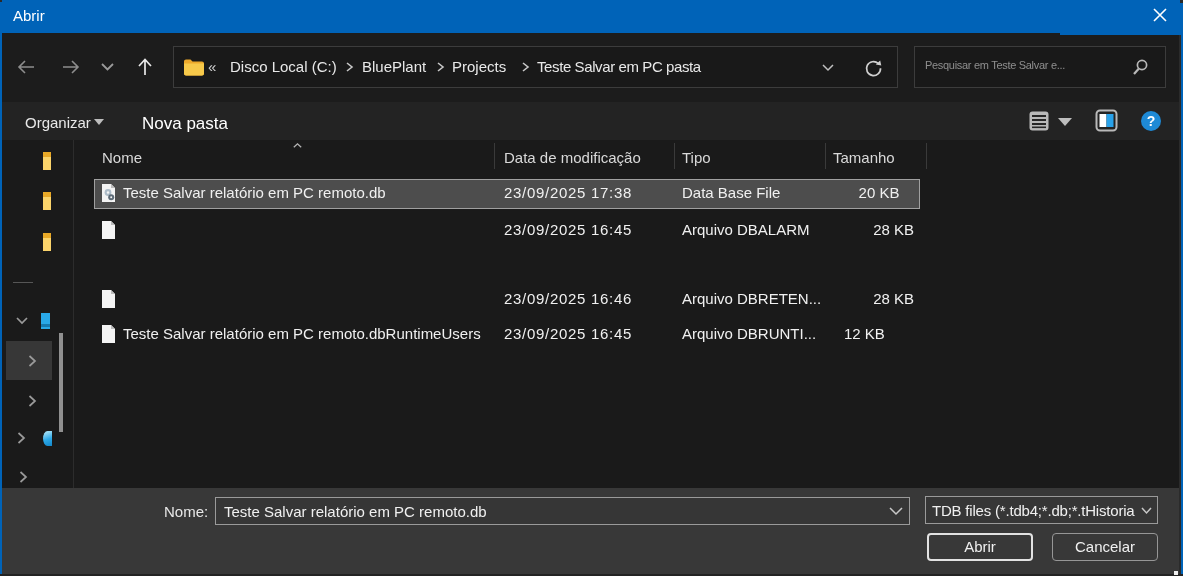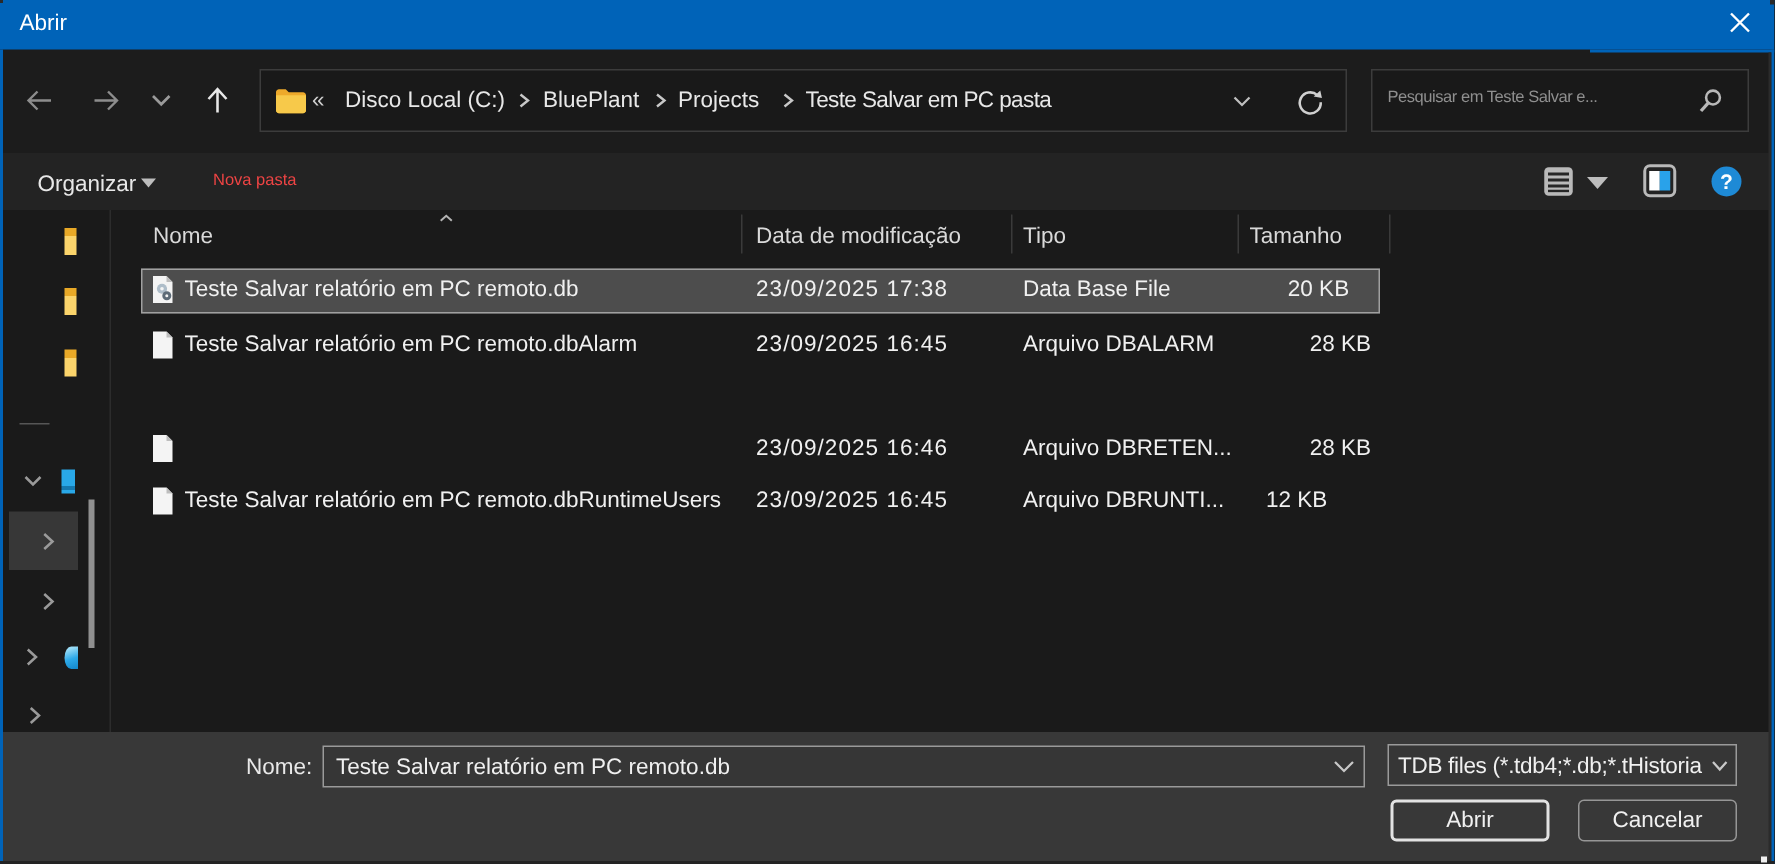--- a/index.html
+++ b/index.html
@@ -114,21 +114,21 @@
   </div>
 <svg class="abs" width="16" height="17" style="left:1132px;top:59px" viewBox="0 0 16 17">
     <circle cx="10" cy="6" r="4.6" stroke="#b8b8b8" stroke-width="1.7" fill="none"></circle>
     <path d="M6.7 9.8 L2 15" stroke="#b8b8b8" stroke-width="2.2"></path>
   </svg>
 
 <div class="abs" style="left:25px;top:114px;font-size:15px;color:#e8e8e8">Organizar</div>
 <svg class="abs" width="10" height="6" style="left:94px;top:119px" viewBox="0 0 10 6">
     <path d="M0 0 L10 0 L5 6 Z" fill="#bdbdbd"></path>
   </svg>
-<div class="abs" style="left:142px;top:114px;font-size:11px;color:#ef4444">Nova pasta</div>
+<div class="abs" style="left:142px;top:114px;font-size:17px;color:#ffffff">Nova pasta</div>
 
 <svg class="abs" width="20" height="20" style="left:1029px;top:111px" viewBox="0 0 20 20">
     <rect x="0.5" y="0.5" width="19" height="19" rx="3" fill="#b9b9b9"></rect>
     <rect x="3" y="4" width="14" height="2" fill="#262626"></rect>
     <rect x="3" y="8" width="14" height="2" fill="#262626"></rect>
     <rect x="3" y="12" width="14" height="2" fill="#262626"></rect>
     <rect x="3" y="15.5" width="14" height="1.6" fill="#262626"></rect>
   </svg>
 <svg class="abs" width="14" height="8" style="left:1058px;top:118px" viewBox="0 0 14 8">
     <path d="M0 0 L14 0 L7 8 Z" fill="#bdbdbd"></path>
@@ -197,21 +197,20 @@
     <div class="cell" style="left:29px">Teste Salvar relatório em PC remoto.db</div>
     <div class="cell" style="left:410px;letter-spacing:0.7px">23/09/2025 17:38</div>
     <div class="cell" style="left:588px">Data Base File</div>
     <div class="cell" style="left:750px;width:70px;text-align:center">20 KB</div>
   </div>
   <div class="row" style="top:75.5px">
     <svg class="abs" width="13" height="18" style="left:8px;top:5px" viewBox="0 0 13 18">
         <path d="M0 0 L9 0 L13 4 L13 18 L0 18 Z" fill="#f4f4f4"></path>
         <path d="M9 0 L13 4 L9 4 Z" fill="#bdbdbd"></path>
       </svg>
-    <div class="cell" style="left:29px">Teste Salvar relatório em PC remoto.dbAlarm</div>
     <div class="cell" style="left:410px;letter-spacing:0.7px">23/09/2025 16:45</div>
     <div class="cell" style="left:588px">Arquivo DBALARM</div>
     <div class="cell" style="left:750px;width:70px;text-align:right">28 KB</div>
   </div>
   <div class="row" style="top:145px">
     <svg class="abs" width="13" height="18" style="left:8px;top:5px" viewBox="0 0 13 18">
         <path d="M0 0 L9 0 L13 4 L13 18 L0 18 Z" fill="#f4f4f4"></path>
         <path d="M9 0 L13 4 L9 4 Z" fill="#bdbdbd"></path>
       </svg>
     <div class="cell" style="left:410px;letter-spacing:0.7px">23/09/2025 16:46</div>

